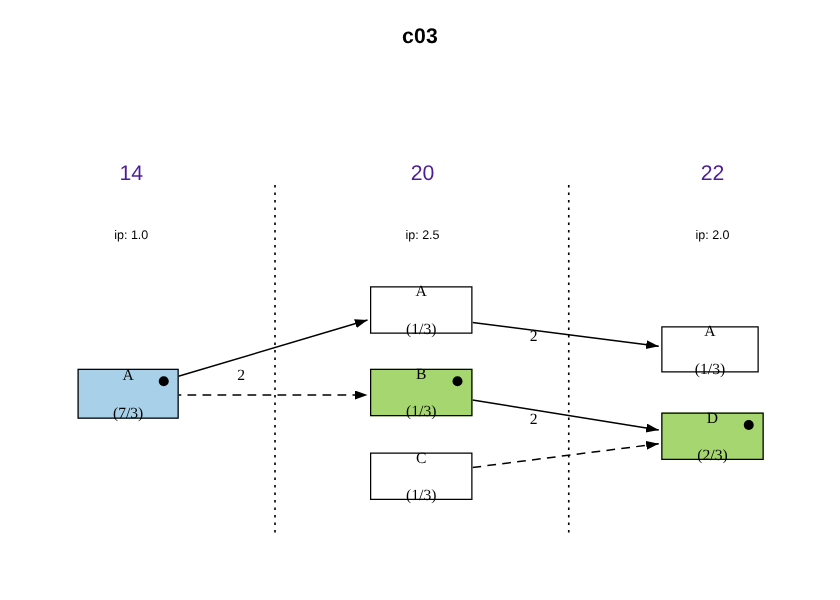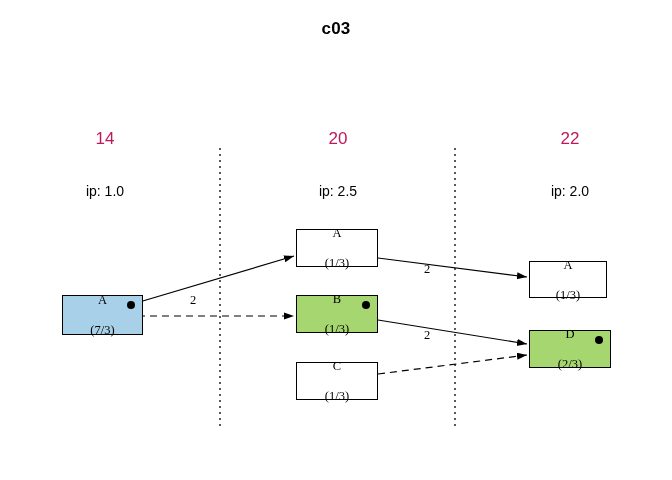--- a/index.html
+++ b/index.html
@@ -40,28 +40,28 @@
     color: #000000;
     letter-spacing: 0.2px;
   }
 
   
   .col-head {
     position: absolute;
     text-align: center;
     font-family: "Liberation Sans", sans-serif;
     font-size: 17px;
-    color: #be185d;
+    color: #4c1d95;
     width: 120px;
   }
   .col-sub {
     position: absolute;
     text-align: center;
     font-family: "Liberation Sans", sans-serif;
-    font-size: 14px;
+    font-size: 10px;
     color: #000000;
     width: 120px;
   }
 
   
   .node {
     position: absolute;
     box-sizing: border-box;
     border: 1.4px solid #000000;
     background: #ffffff;

